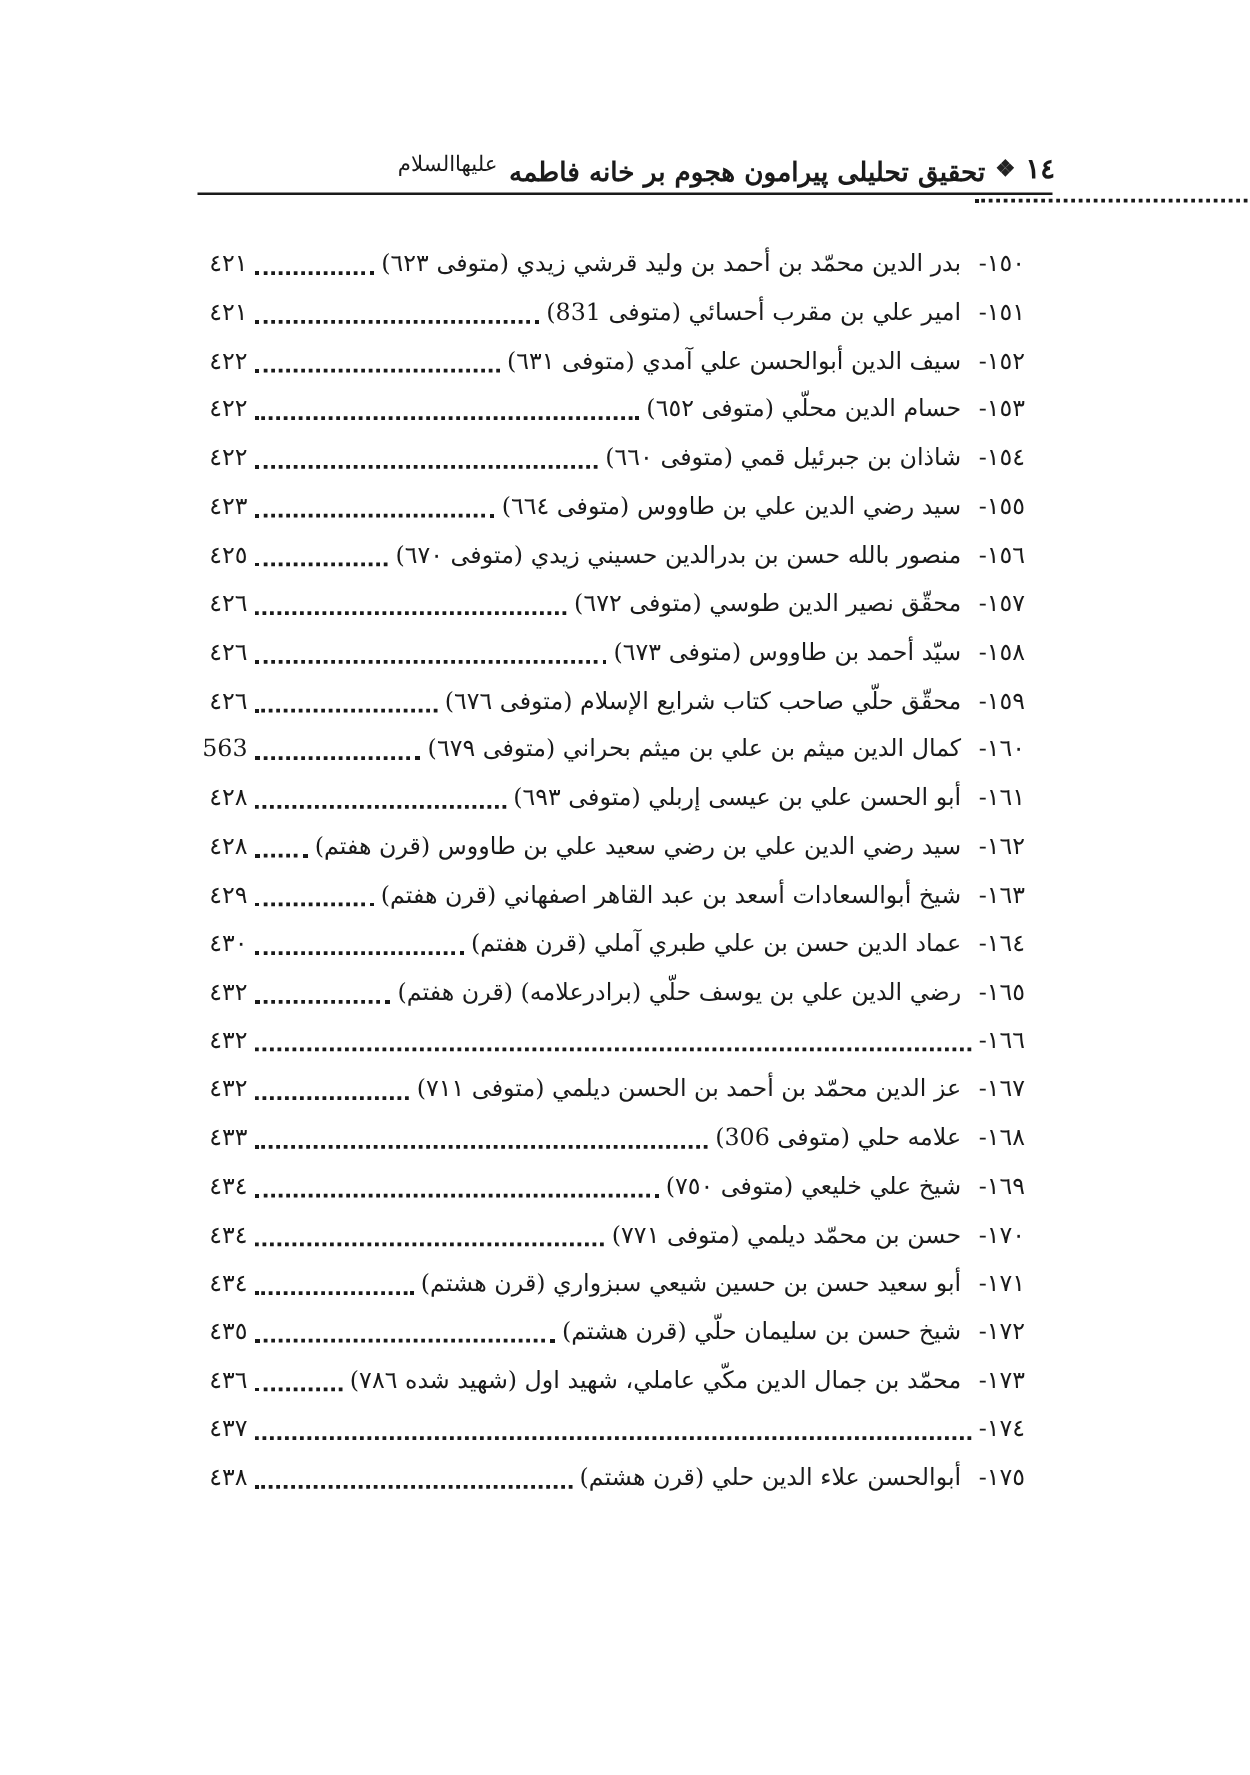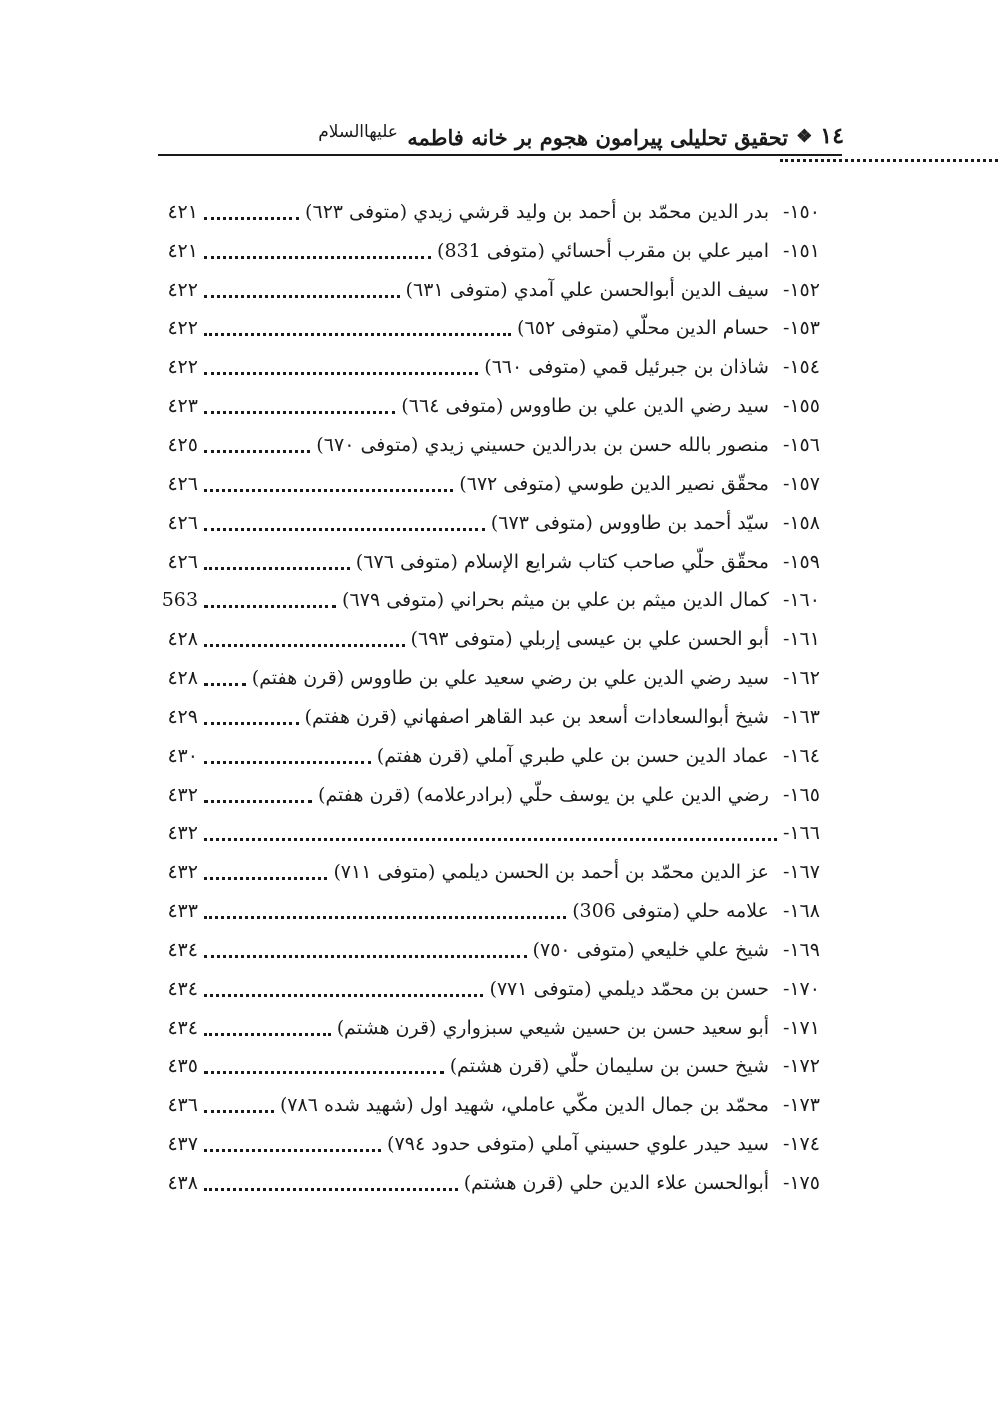--- a/index.html
+++ b/index.html
@@ -250,21 +250,20 @@
       <span class="pg">٤٣٥</span>
     </li>
   <li class="toc-row">
       <span class="num">١٧٣-</span>
       <span class="title">محمّد بن جمال الدين مكّي عاملي، شهيد اول (شهيد شده ٧٨٦)</span>
       <span class="leader"></span>
       <span class="pg">٤٣٦</span>
     </li>
   <li class="toc-row">
       <span class="num">١٧٤-</span>
-      <span class="title">سيد حيدر علوي حسيني آملي (متوفى حدود ٧٩٤)</span>
       <span class="leader"></span>
       <span class="pg">٤٣٧</span>
     </li>
   <li class="toc-row">
       <span class="num">١٧٥-</span>
       <span class="title">أبوالحسن علاء الدين حلي (قرن هشتم)</span>
       <span class="leader"></span>
       <span class="pg">٤٣٨</span>
     </li>
 </ul>

